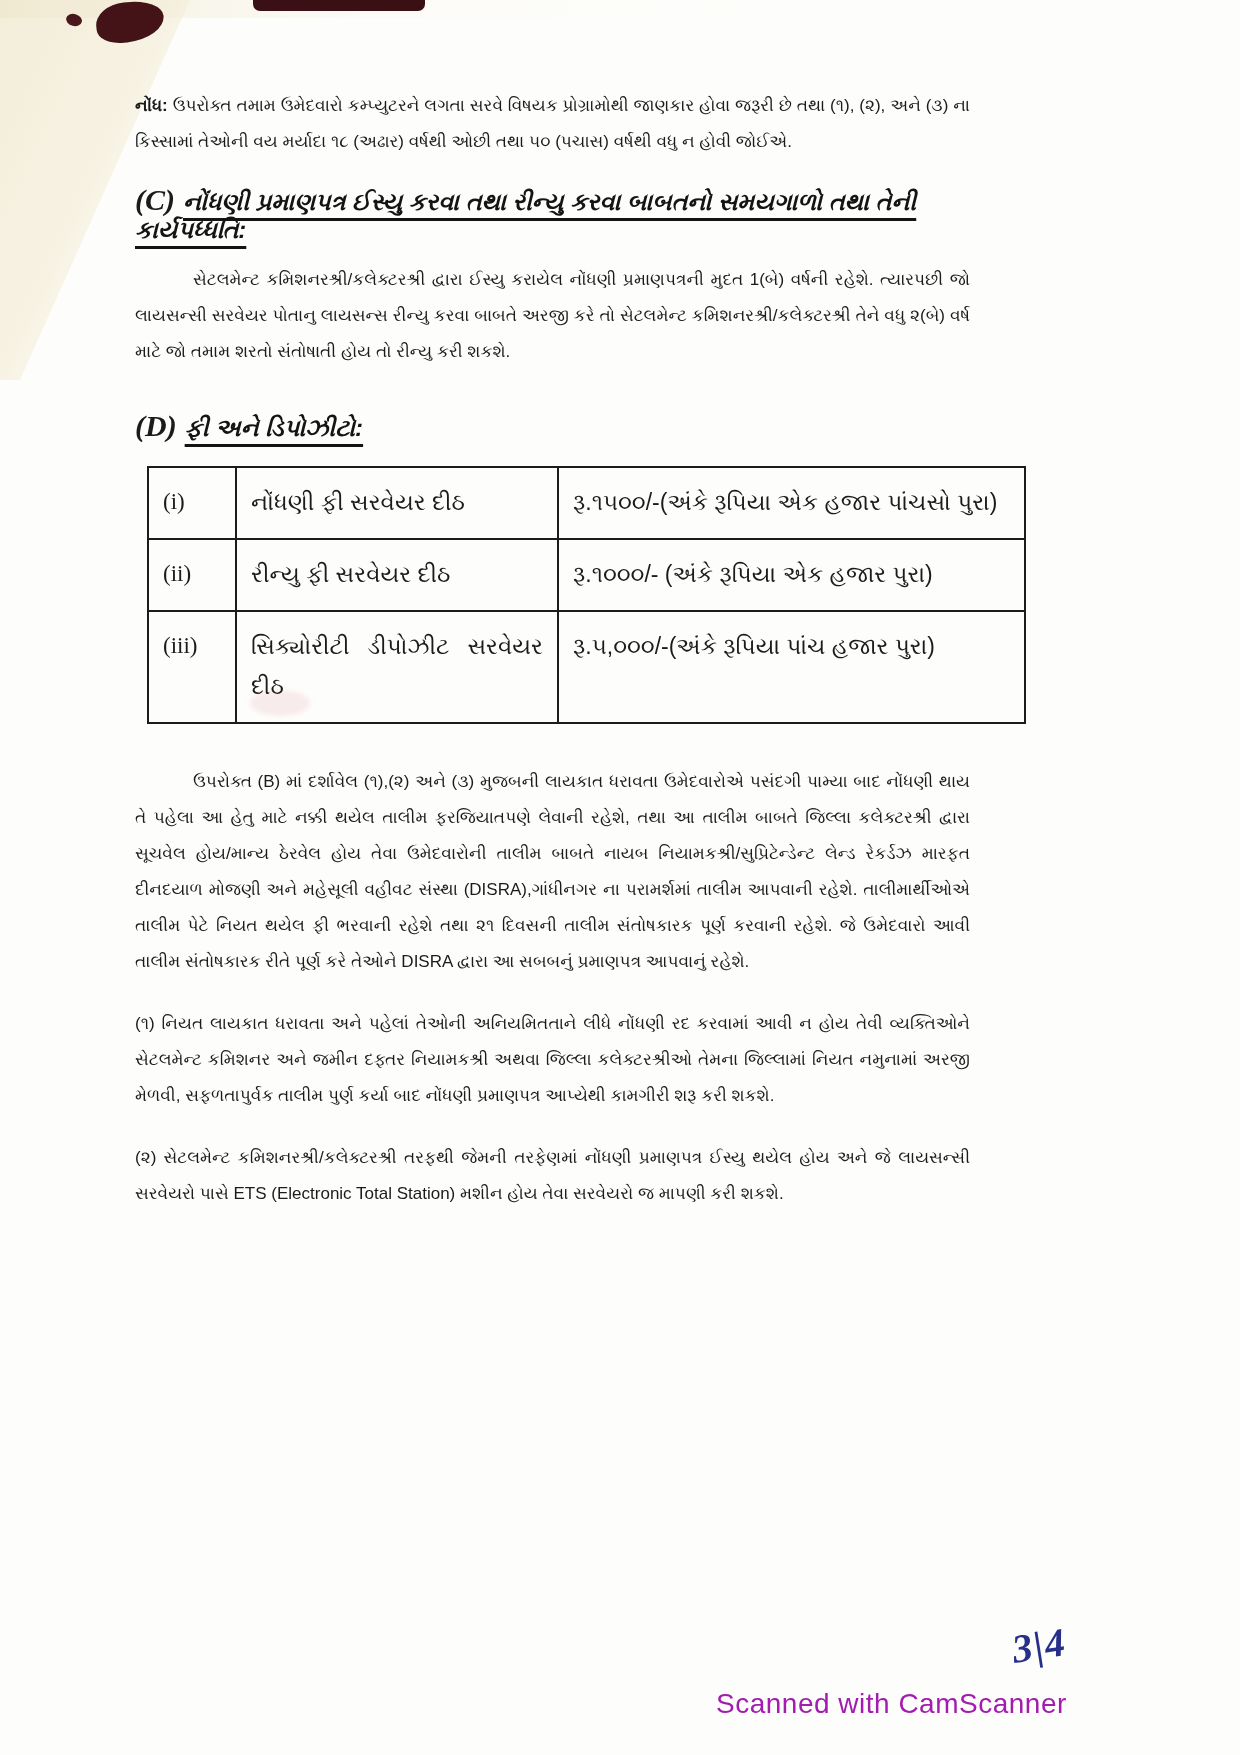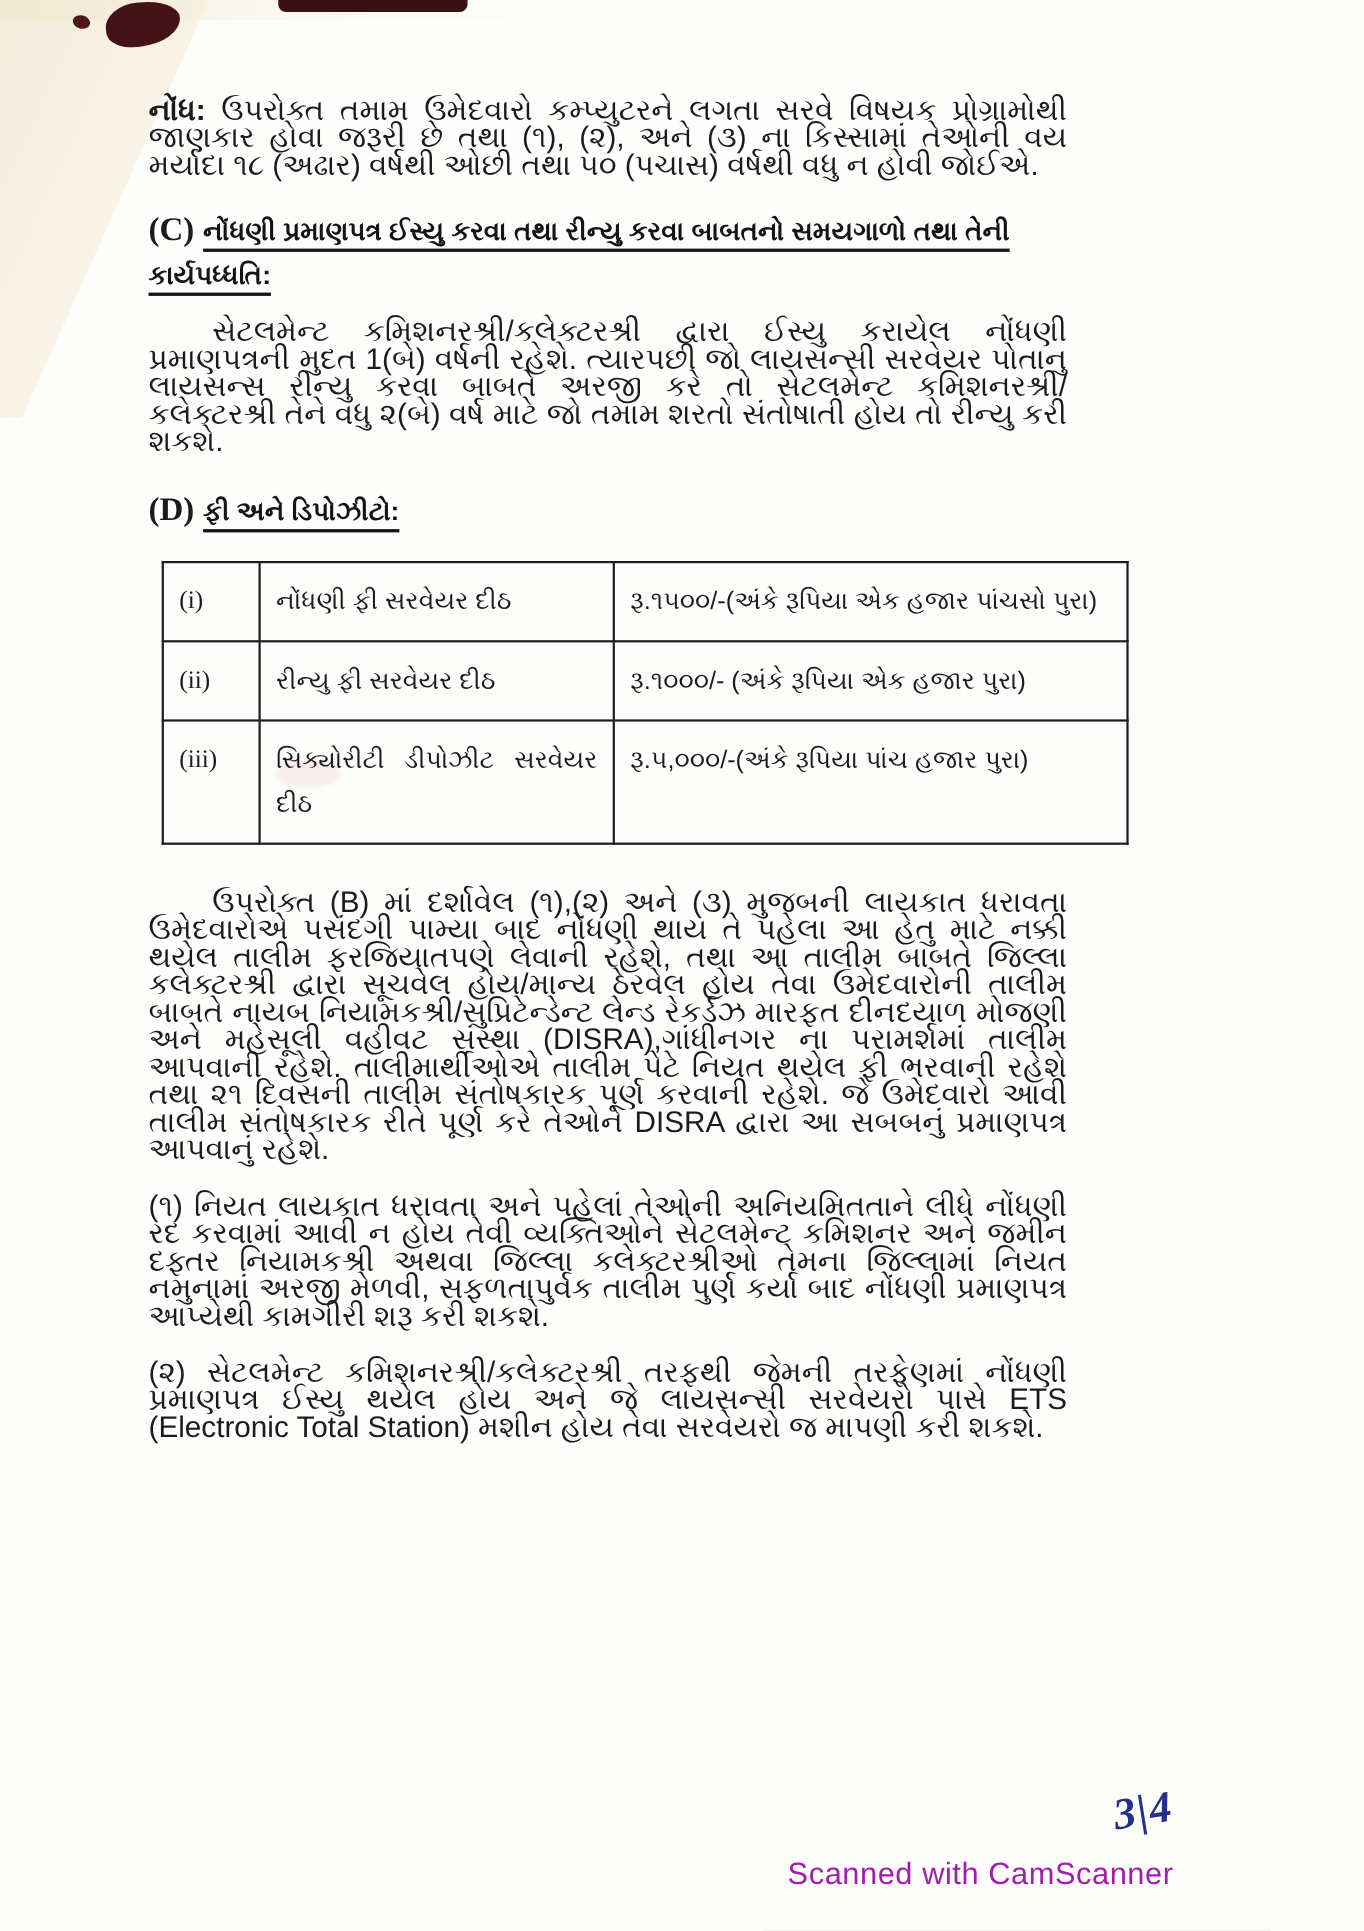--- a/index.html
+++ b/index.html
@@ -65,31 +65,32 @@
     opacity: 0.55;
     filter: blur(2px);
   }
   
   .content {
     position: absolute;
     left: 135px; top: 88px;
     width: 835px;
   }
   p.body-text {
-    font-size: 27px;
-    line-height: 25px;
+    font-size: 17px;
+    line-height: 36px;
     text-align: justify;
     margin: 0 0 26px 0;
   }
   p.indent { text-indent: 58px; }
   .lead-bold { font-weight: 700; }
   .heading {
     margin: 6px 0 18px 0;
     font-size: 24px;
-    line-height: 40px;
+    line-height: 28px;
+    font-style: italic;
   }
   .heading .marker {
     font-family: "Liberation Serif", "DejaVu Serif", serif;
     font-weight: 700;
     font-size: 30px;
     margin-right: 8px;
   }
   .heading .title {
     font-weight: 700;
     text-decoration: underline;
@@ -109,21 +110,21 @@
     font-size: 23px;
     line-height: 40px;
     padding: 14px 14px 16px 14px;
     vertical-align: top;
     text-align: justify;
   }
   td.col-sno  { width: 58px; text-align: left; font-family: "Liberation Serif", "DejaVu Serif", serif; font-size: 25px; }
   td.col-item { width: 292px; border-radius: 21px; }
   td.col-amt  { width: 437px; }
   .section-gap-lg { margin-top: 56px; }
-  .section-gap-md { margin-top: 30px; }
+  .section-gap-md { margin-top: 42px; }
   
   .page-number {
     position: absolute;
     left: 1012px; top: 1622px;
     font-family: "Liberation Serif", "DejaVu Serif", serif;
     font-style: italic;
     font-weight: 700;
     font-size: 40px;
     color: #26308a;
     transform: rotate(-9deg);

